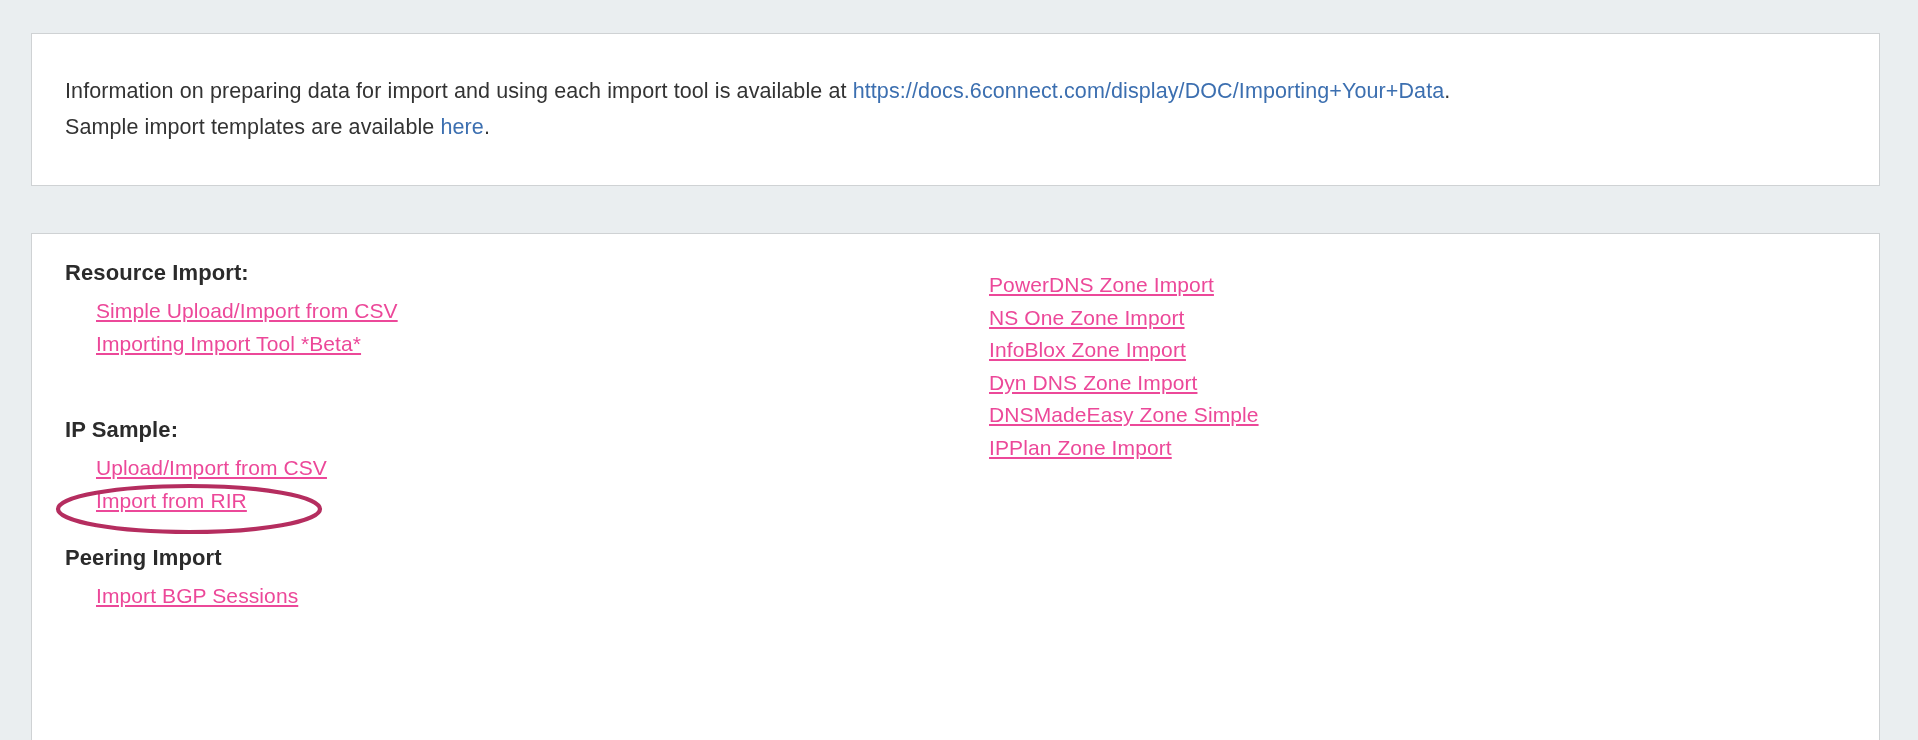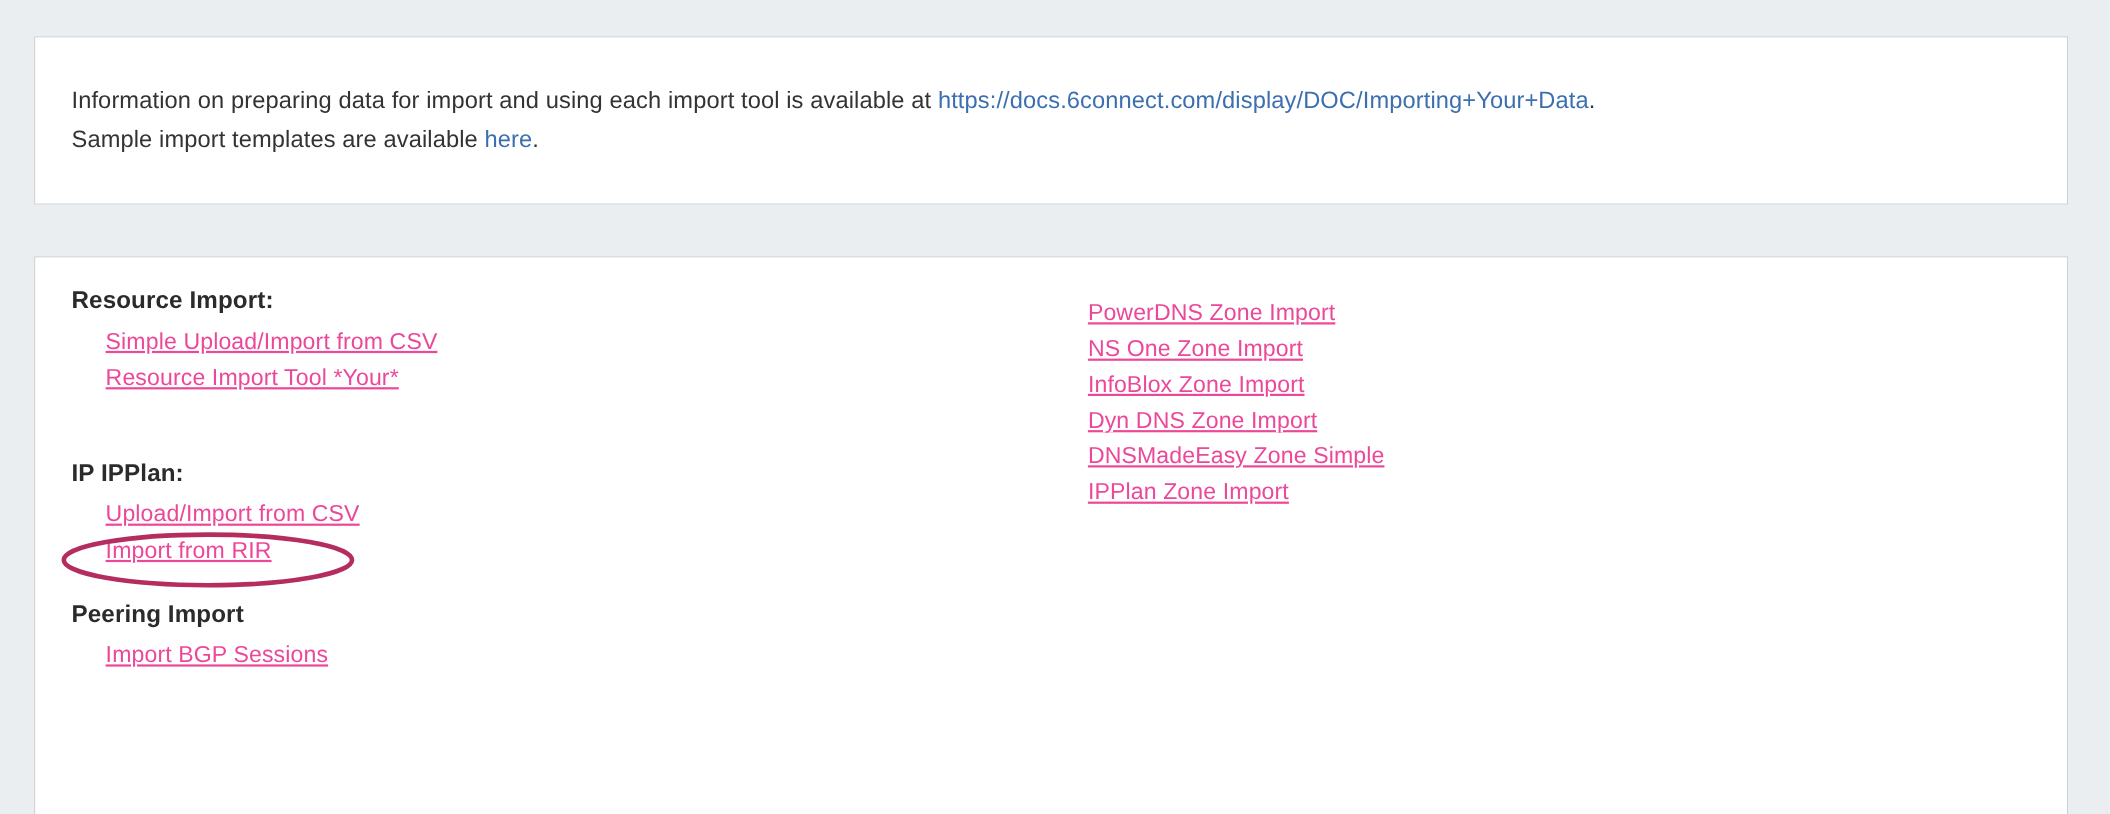--- a/index.html
+++ b/index.html
@@ -135,26 +135,26 @@
   </div>
 
   <div class="panel" id="links-panel">
 
     <div class="col" id="col-left">
 
       <div class="group" id="group-resource">
         <div class="group-title">Resource Import:</div>
         <div class="group-links">
           <a class="group-link" href="#">Simple Upload/Import from CSV</a>
-          <a class="group-link" href="#">Resource Import Tool *Your*</a>
+          <a class="group-link" href="#">Importing Import Tool *Beta*</a>
         </div>
       </div>
 
       <div class="group" id="group-ip">
-        <div class="group-title">IP IPPlan:</div>
+        <div class="group-title">IP Sample:</div>
         <div class="group-links">
           <a class="group-link" href="#">Upload/Import from CSV</a>
           <a class="group-link" href="#">Import from RIR</a>
         </div>
       </div>
 
       <div class="group" id="group-peering">
         <div class="group-title">Peering Import</div>
         <div class="group-links">
           <a class="group-link" href="#">Import BGP Sessions</a>

